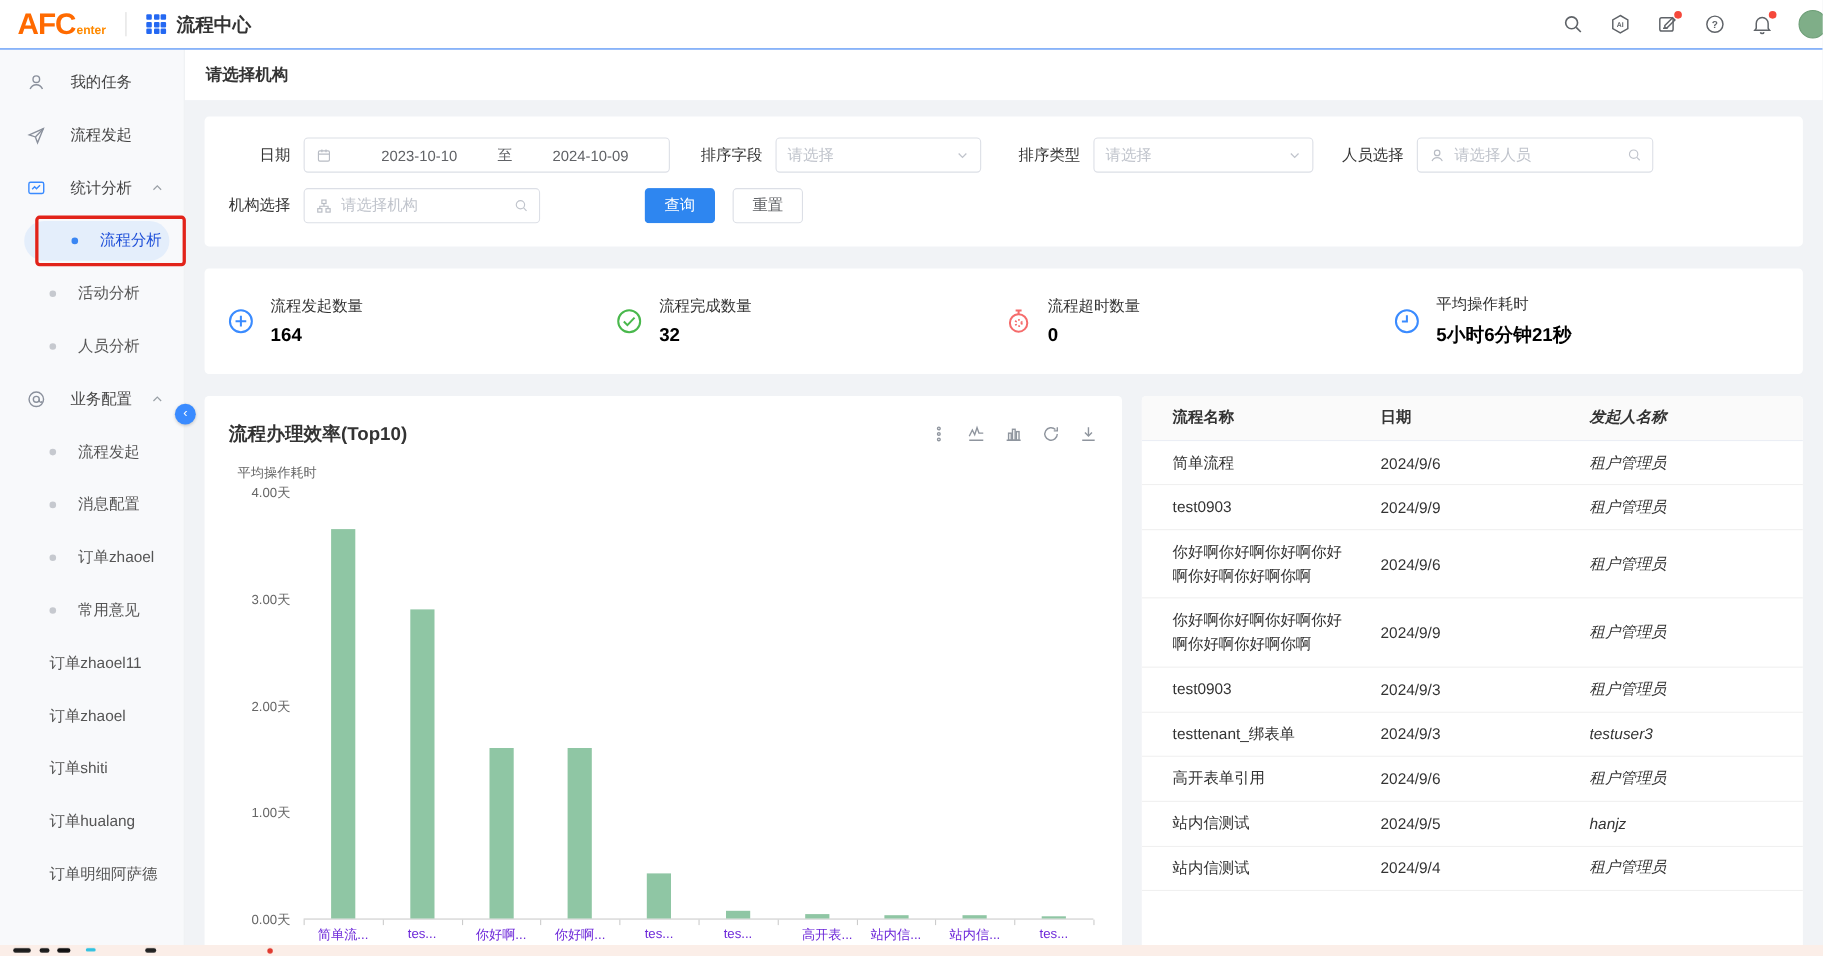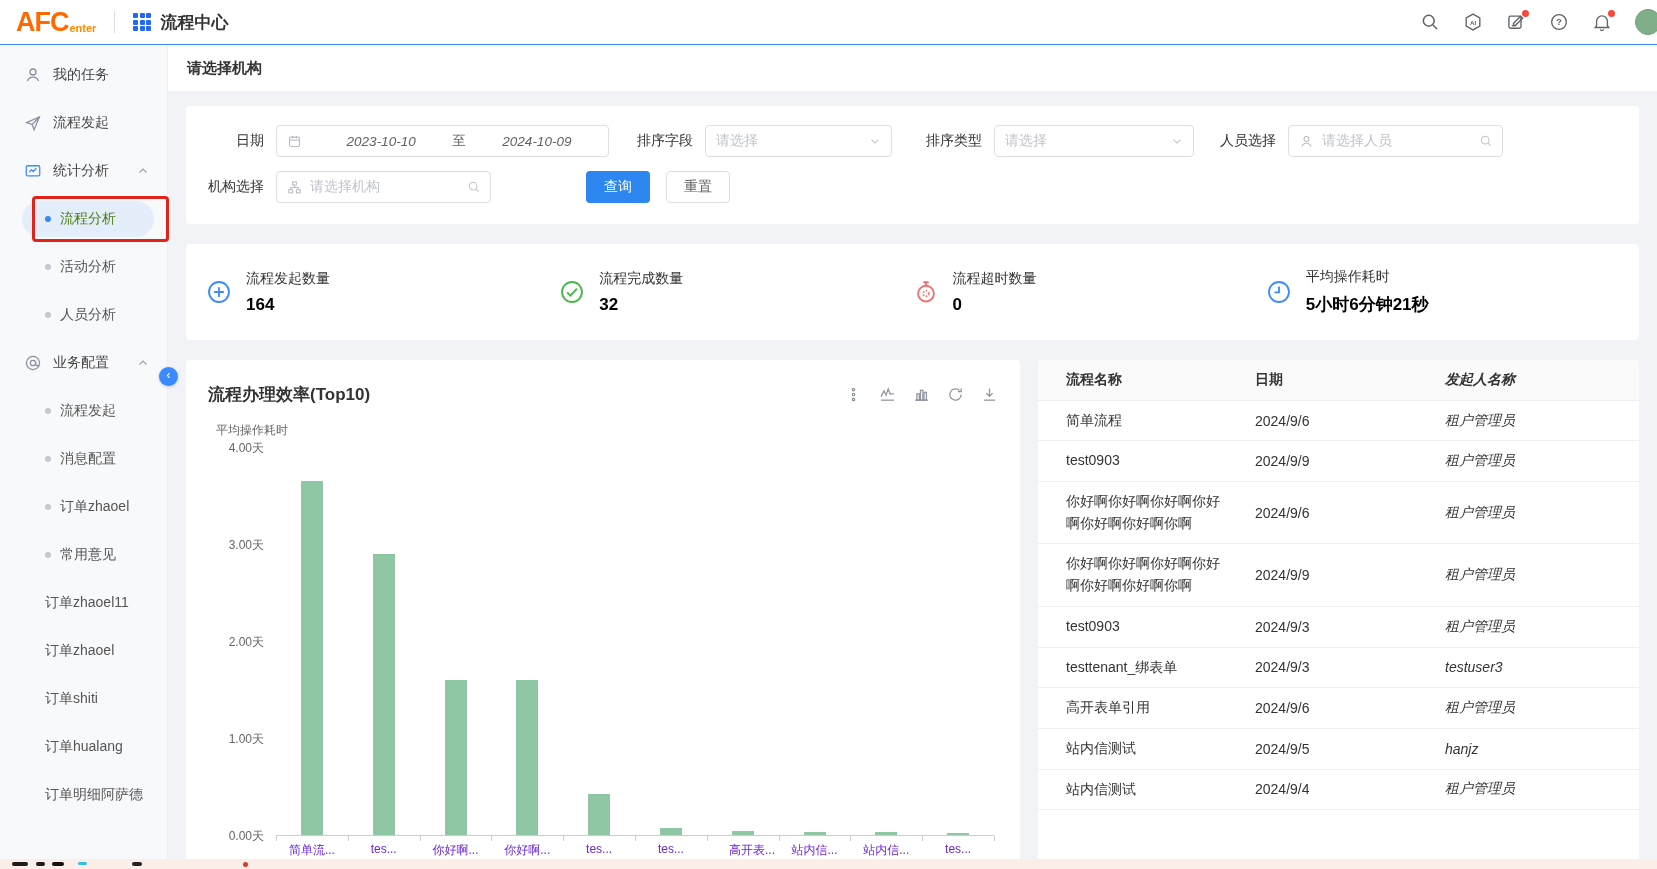--- a/index.html
+++ b/index.html
@@ -18,30 +18,30 @@
   .app-title { font-size:17px; font-weight:bold; color:#333; }
   .header-icons { display:flex; align-items:center; gap:23px; color:#5f6368; }
   .hicon { position:relative; width:20px; height:20px; cursor:pointer; }
   .hicon svg { width:20px; height:20px; display:block; }
   .hicon .badge { position:absolute; top:-2px; right:-3px; width:7px; height:7px; border-radius:50%; background:#f5483b; }
   .avatar-sliver { width:26px; height:26px; border-radius:50%; background:#7fae88; margin-right:-22px; border:1px solid #6d9e77; }
 
   
   .main-row { display:flex; height:824px; position:relative; }
   .sidebar { width:168px; background:#f8f9fb; border-right:1px solid #eef0f3; padding-top:6px; flex:none; position:relative; }
-  .side-item { height:48px; display:flex; align-items:center; padding-left:24px; position:relative; cursor:pointer; color:#444; }
+  .side-item { height:48px; display:flex; align-items:center; padding-left:24px; position:relative; cursor:pointer; color:#444;gap:11px; }
   .side-item .sicon { width:18px; height:18px; margin-right:11px; color:#8a909c; flex:none; position:relative; z-index:1; }
   .side-item .sicon svg { width:18px; height:18px; display:block; }
   .side-item.icon-blue .sicon { color:#3a8bff; }
   .side-item .slabel { position:relative; z-index:1; white-space:nowrap; }
   .side-item .chev { margin-left:auto; margin-right:18px; color:#9aa0a6; width:12px; height:12px; position:relative; z-index:1; }
   .side-item .chev svg { width:12px; height:12px; display:block; }
   .side-item.sub, .side-item.sub2 { padding-left:45px; color:#555; }
   .side-item .bullet { width:6px; height:6px; border-radius:50%; background:#c6c9cf; margin-right:9px; flex:none; position:relative; z-index:1; }
-  .side-item.active { color:#4d7c0f; }
+  .side-item.active { color:#1d4ed8;justify-content:center; }
   .side-item.active .bullet { background:#3a86f3; }
   .side-item.active .pill { position:absolute; left:22px; top:6px; width:132px; height:36px; background:#e4eefb; border-radius:18px; z-index:0; }
   .annotation-box { position:absolute; left:32px; top:1px; width:137px; height:46px; border:3px solid #e2231a; border-radius:4px; z-index:3; pointer-events:none; }
   .collapse-btn { position:absolute; left:159px; top:322px; width:19px; height:19px; border-radius:50%; background:#3a8bff;
                   color:#fff; font-size:12px; line-height:17px; text-align:center; z-index:6; cursor:pointer; box-shadow:0 1px 3px rgba(0,0,0,.2); }
 
   .content { flex:1; display:flex; flex-direction:column; overflow:hidden; }
   .page-title-bar { height:46px; background:#fff; display:flex; align-items:center; padding-left:19px; font-weight:bold; font-size:15px; flex:none; }
 
   
@@ -50,21 +50,21 @@
   .frow + .frow { margin-top:14px; }
   .flabel { color:#333; white-space:nowrap; }
   .flabel.w70 { min-width:58px; text-align:right; }
   .ctl { height:32px; border:1px solid #dcdfe6; border-radius:4px; background:#fff; display:flex; align-items:center;
          color:#c0c4cc; font-size:14px; cursor:pointer; margin-left:12px; }
   .ctl .cicon { width:15px; height:15px; margin:0 8px 0 10px; color:#b8bcc4; flex:none; }
   .ctl .cicon svg { width:15px; height:15px; display:block; }
   .ctl .tail { margin-left:auto; margin-right:9px; width:14px; height:14px; color:#c0c4cc; flex:none; }
   .ctl .tail svg { width:14px; height:14px; display:block; }
   .date-range { width:333px; color:#606266; }
-  .date-range .dval { flex:1; text-align:center; font-size:13.5px;font-style:italic; }
+  .date-range .dval { flex:1; text-align:center; font-size:13.5px; }
   .date-range .dsep { color:#606266; font-size:13.5px; }
   .sel-sortfield { width:187px; }
   .sel-sorttype { width:200px; }
   .inp-person { width:215px; }
   .inp-org { width:215px; }
   .gap28 { width:28px; } .gap34 { width:34px; } .gap26 { width:26px; }
   .btn { height:32px; border-radius:4px; padding:0 17px; font-size:14px; cursor:pointer; border:1px solid transparent; }
   .btn-primary { background:#2e86f0; color:#fff; margin-left:95px; }
   .btn-plain { background:#fff; color:#606266; border-color:#dcdfe6; margin-left:16px; }
 

